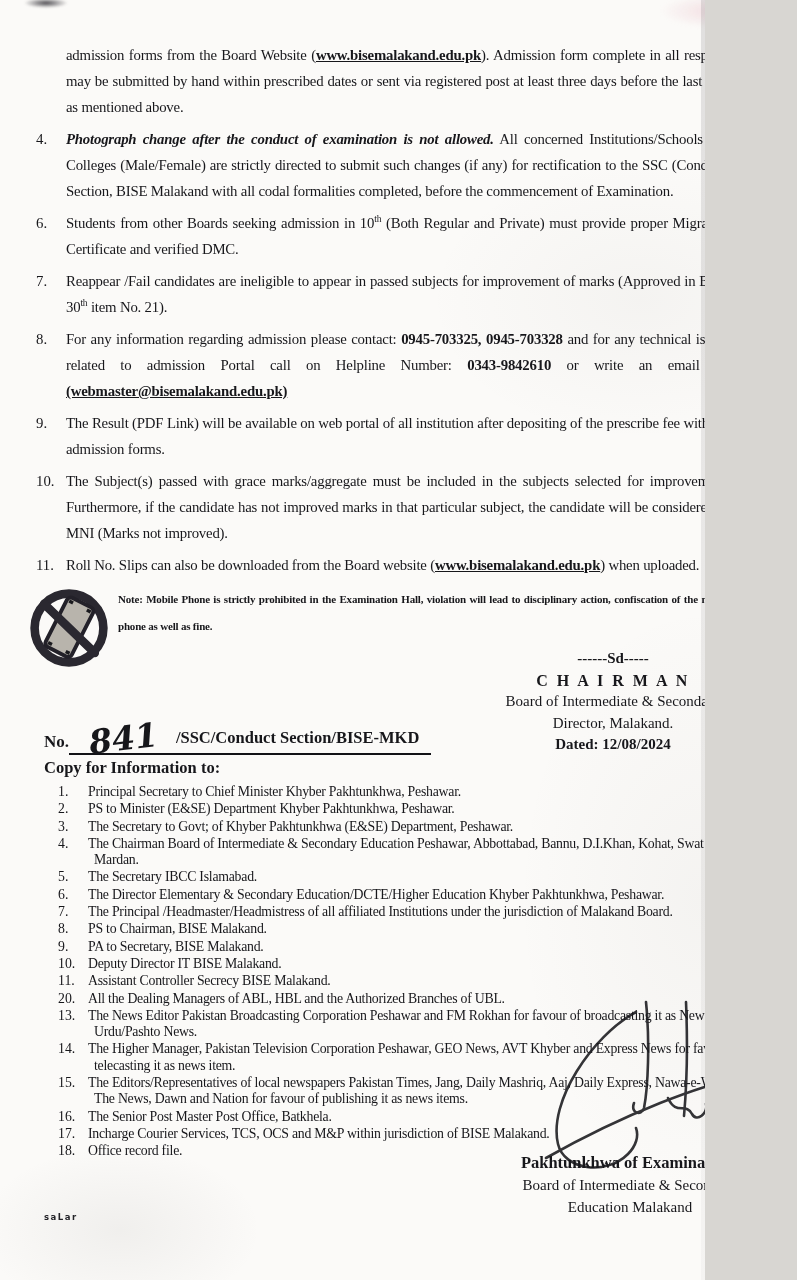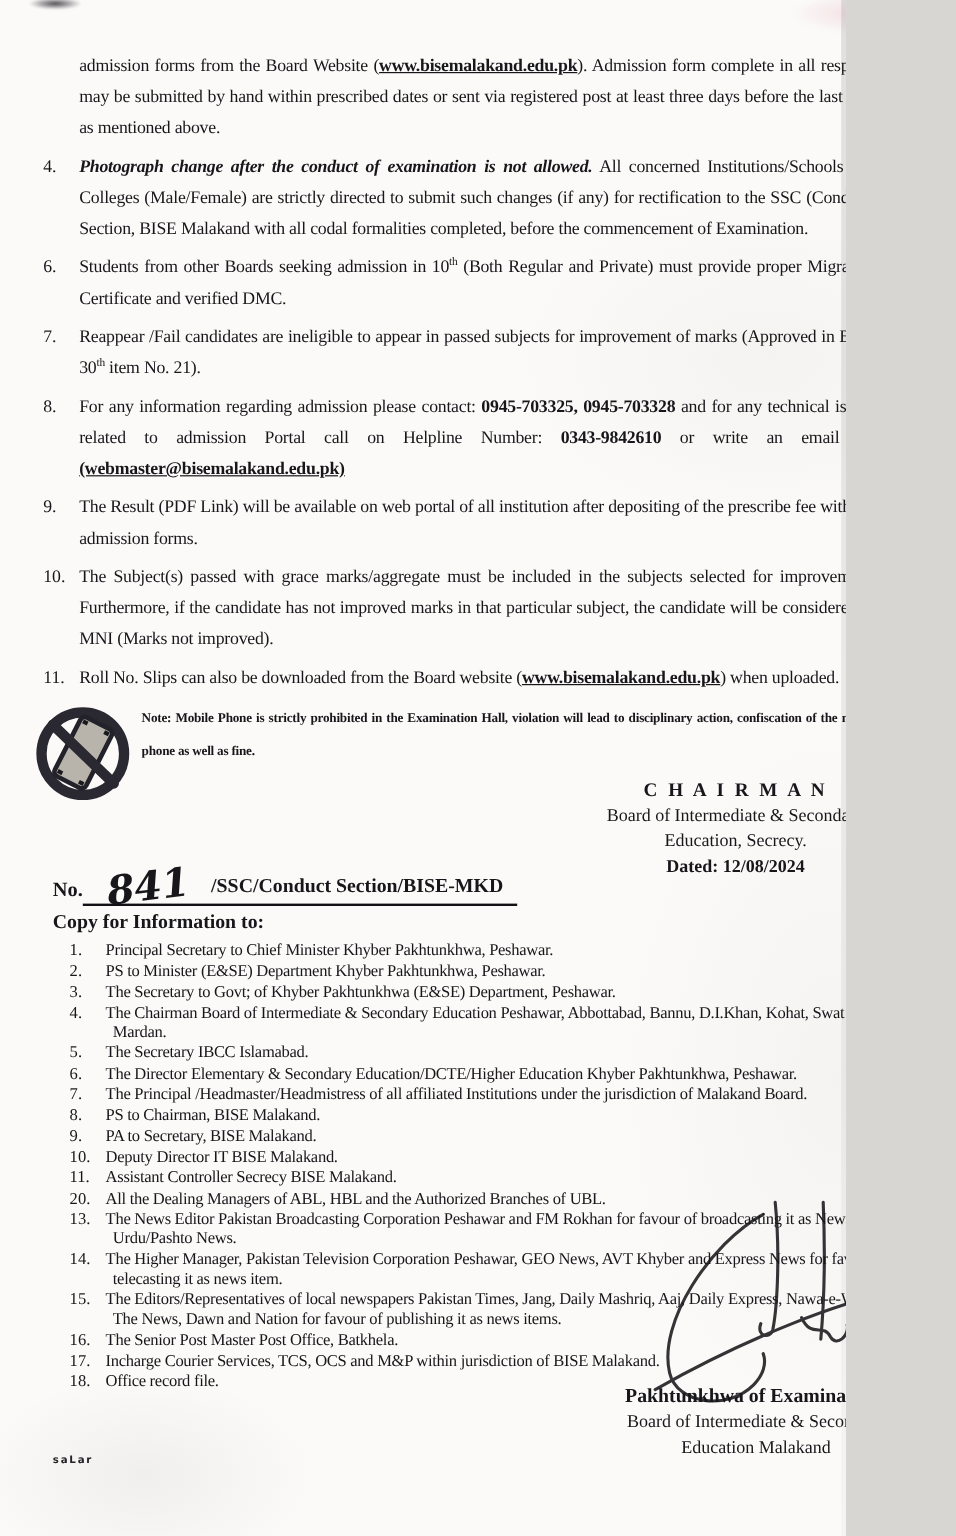--- a/index.html
+++ b/index.html
@@ -94,23 +94,24 @@
             <rect x="59" y="74" width="5" height="4" fill="#1a1a1e"></rect>
           </g>
           <line x1="21" y1="22" x2="80" y2="79" stroke="#2a2830" stroke-width="10" stroke-linecap="round"></line>
         </svg>
       </span>
       <p class="note"><span>Note:</span><span> Mobile Phone is strictly prohibited in the Examination Hall, violation will lead to disciplinary action, confiscation of the mobile phone as well as fine.</span></p>
     </div>
   </div>
 
   <div class="chair">
+    <div class="sd">------Sd-----</div>
     <div class="ttl">C H A I R M A N</div>
     <div>Board of Intermediate &amp; Secondary</div>
-    <div>Education, Secrecy.</div>
+    <div>Director, Malakand.</div>
     <div class="dated">Dated: 12/08/2024</div>
   </div>
 
   <div class="refline">
     <span class="ref-no">No.</span><span class="ref-under"><span class="ref-hand">841</span><span class="ref-sec">/SSC/Conduct Section/BISE-MKD</span></span>
   </div>
 
   <div class="copyhead">Copy for Information to:</div>
 
   <ol class="copylist">

